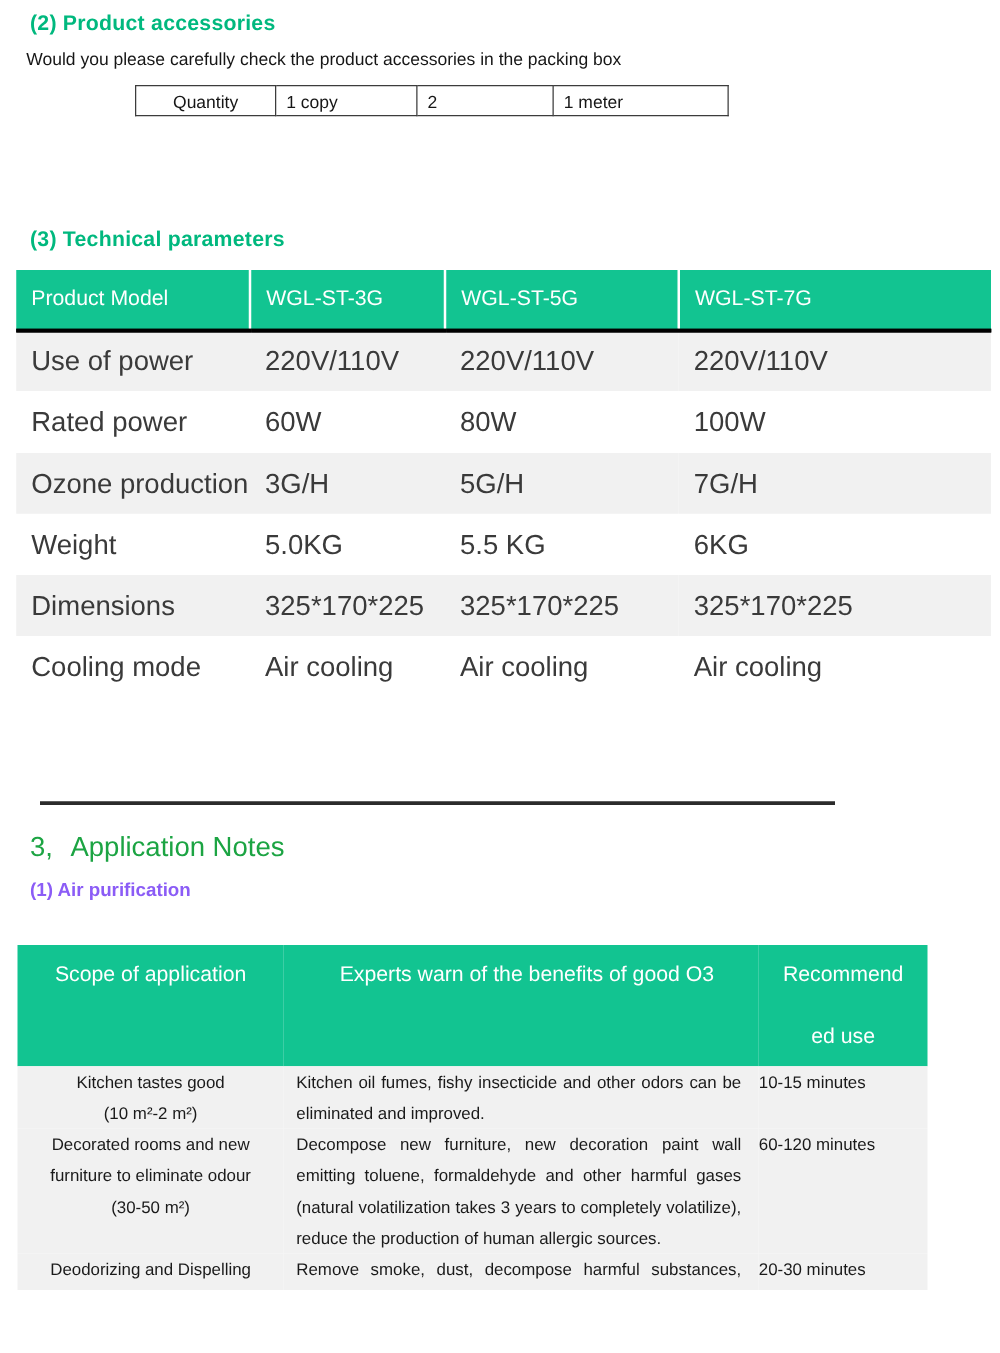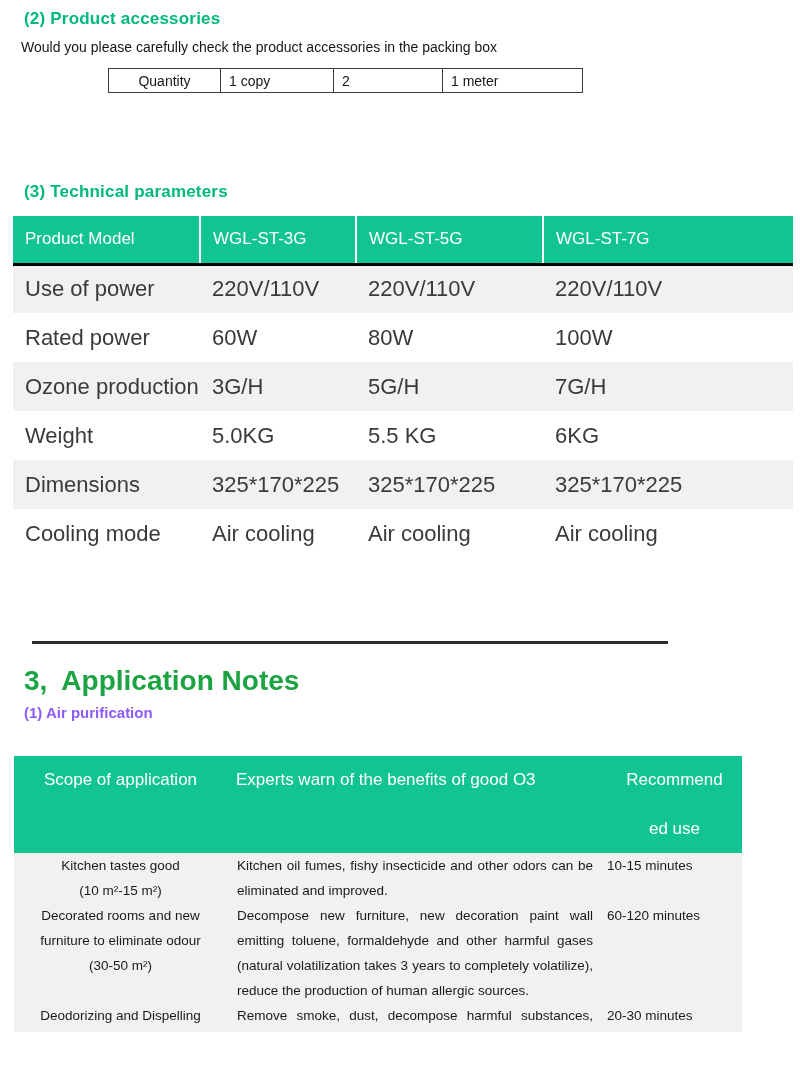--- a/index.html
+++ b/index.html
@@ -71,21 +71,21 @@
   }
   .tech-table tr.stripe td { background:#F1F1F1; }
 
   
   .divider {
     position:absolute; left:32px; top:641px;
     width:636px; height:3px; background:#2B2B2B;
   }
   .app-heading {
     position:absolute; left:24px; top:665px;
-    font-size:28px; font-weight:bold; color:#1CA443;
+    font-size:22px; font-weight:normal; color:#1CA443;
   }
   .app-heading .num { margin-right:14px; }
   .air-heading {
     position:absolute; left:24px; top:704px;
     font-size:15px; font-weight:bold; color:#8b5cf6;
   }
 
   
   .app-table {
     position:absolute; left:14px; top:756px; width:728px;
@@ -94,21 +94,21 @@
   .app-table col.ac0 { width:213px; }
   .app-table col.ac1 { width:380px; }
   .app-table col.ac2 { width:135px; }
   .app-table th {
     background:#12C491; color:#ffffff;
     font-weight:normal; font-size:17px;
     height:97px; vertical-align:top;
     line-height:48.5px; padding:0;
     text-align:center;
   }
-  .app-table th.benefits-h { text-align:left; padding-left:9px; }
+  .app-table th.benefits-h { text-align:center; padding-left:9px; }
   .app-table td {
     background:#F1F1F1;
     font-size:13.5px; line-height:25px; color:#1A1A1A;
     vertical-align:top; padding:0;
   }
   .app-table td.scope { text-align:center; padding:0 6px; }
   .app-table td.benefit { text-align:justify; padding:0 14px 0 10px; }
   .app-table td.duration { text-align:left; }
   .app-table tr.last td { padding-bottom:5px; }
 </style>
@@ -210,21 +210,21 @@
         <th>
           <div>Recommend</div>
           <div>ed use</div>
         </th>
       </tr>
     </thead>
     <tbody>
       <tr>
         <td class="scope">
           <div>Kitchen tastes good</div>
-          <div>(10 m²-15 m²)</div>
+          <div>(10 m²-2 m²)</div>
         </td>
         <td class="benefit">Kitchen oil fumes, fishy insecticide and other odors can be eliminated and improved.</td>
         <td class="duration">10-15 minutes</td>
       </tr>
       <tr>
         <td class="scope">
           <div>Decorated rooms and new furniture to eliminate odour</div>
           <div>(30-50 m²)</div>
         </td>
         <td class="benefit">Decompose new furniture, new decoration paint wall emitting toluene, formaldehyde and other harmful gases (natural volatilization takes 3 years to completely volatilize), reduce the production of human allergic sources.</td>

